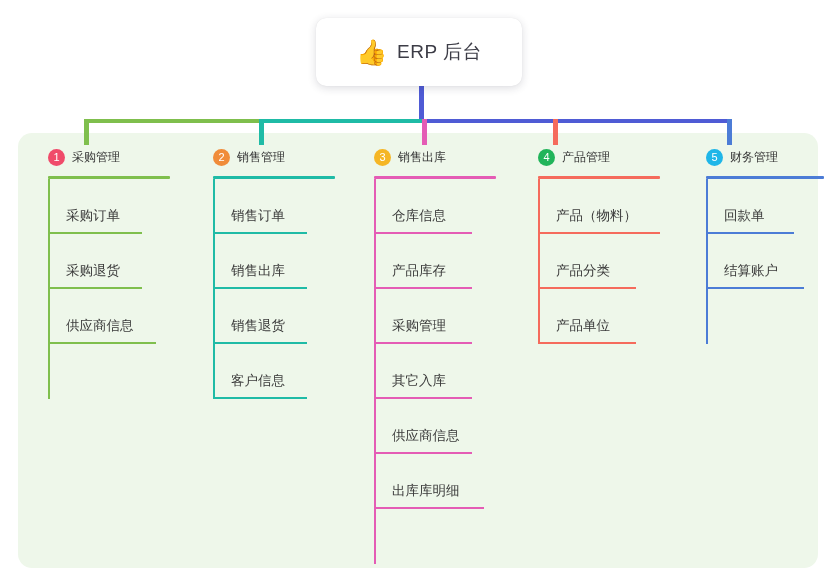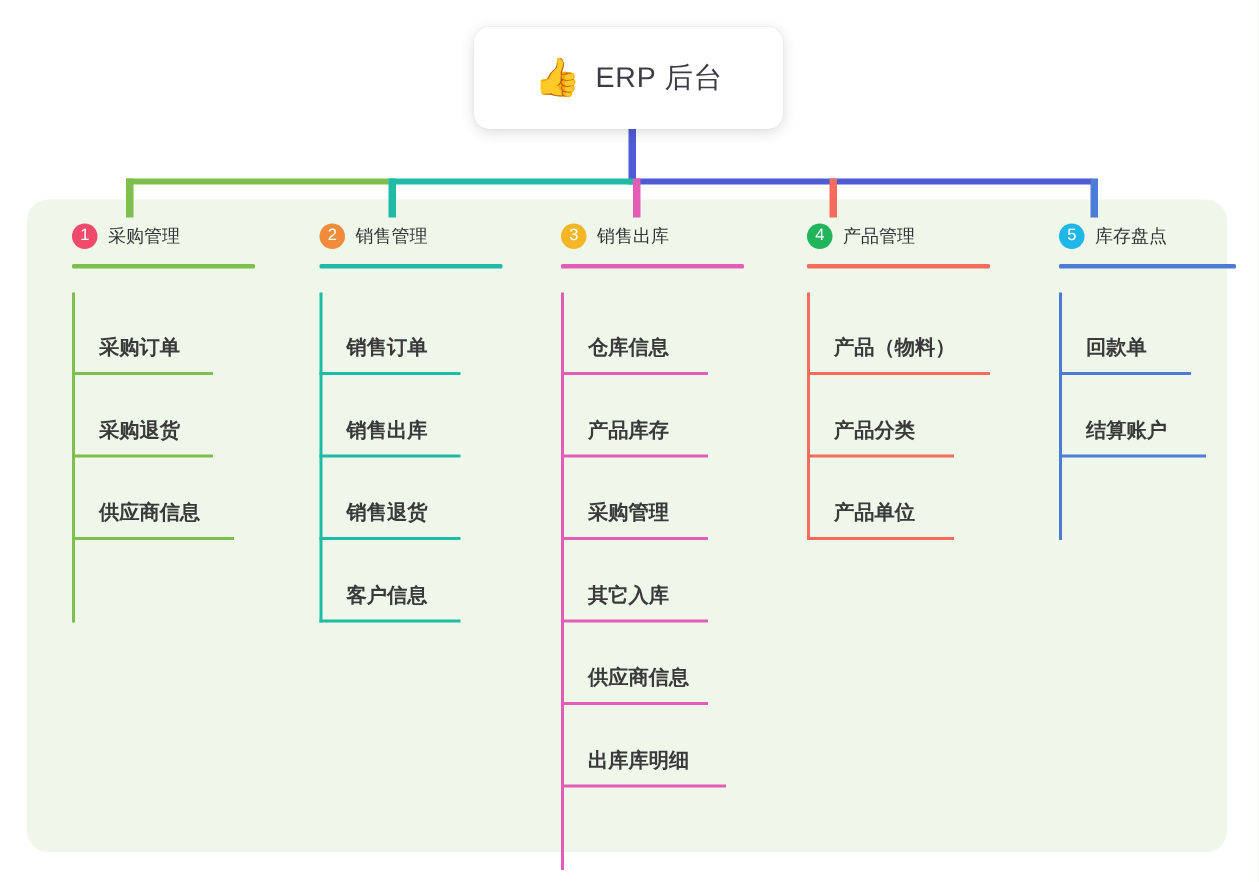--- a/index.html
+++ b/index.html
@@ -105,22 +105,21 @@
   }
   .head-rule {
     height: 3px;
     margin-top: 6px;
     border-radius: 1px;
   }
 
   
   .leaf-area {
     position: relative;
-    margin-top: 16px;
-    font-weight: bold;
+    margin-top: 0px;
   }
   .spine {
     position: absolute;
     left: 16px;
     top: 0;
     width: 2px;
   }
   .leaf {
     position: relative;
     height: 55px;
@@ -265,21 +264,21 @@
           </div>
           <div class="leaf">
             <span class="leaf-label">产品单位</span>
             <div class="leaf-rule" style="width: 98px; background: rgb(245, 107, 92);"></div>
           </div>
         </div>
       </div>
       <div class="column" style="left: 690px; width: 130px;">
         <div class="col-head">
           <span class="badge" style="background: rgb(31, 182, 232);">5</span>
-          <span class="col-title">库存盘点</span>
+          <span class="col-title">财务管理</span>
         </div>
         <div class="head-rule" style="width: 118px; margin-left: 16px; background: rgb(76, 124, 214);"></div>
         <div class="leaf-area">
           <div class="spine" style="height: 165px; background: rgb(76, 124, 214);"></div>
           <div class="leaf">
             <span class="leaf-label">回款单</span>
             <div class="leaf-rule" style="width: 88px; background: rgb(76, 124, 214);"></div>
           </div>
           <div class="leaf">
             <span class="leaf-label">结算账户</span>

